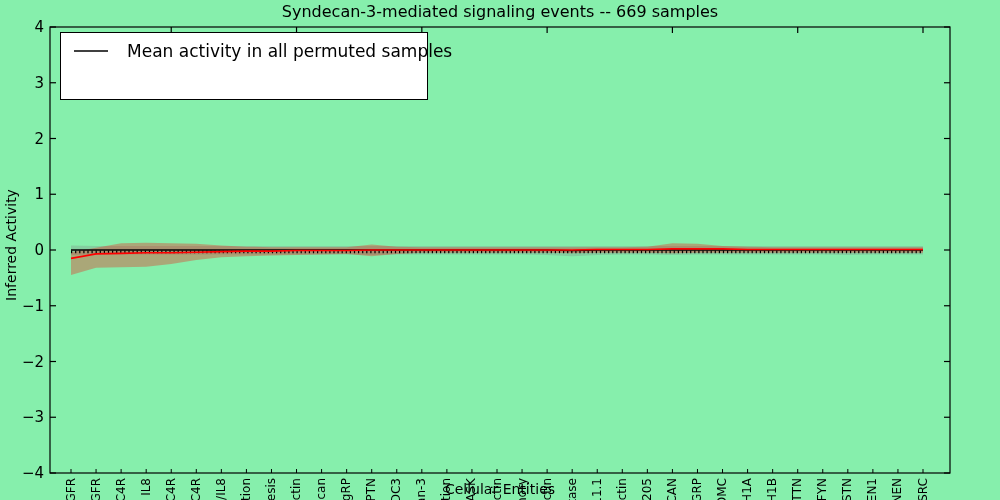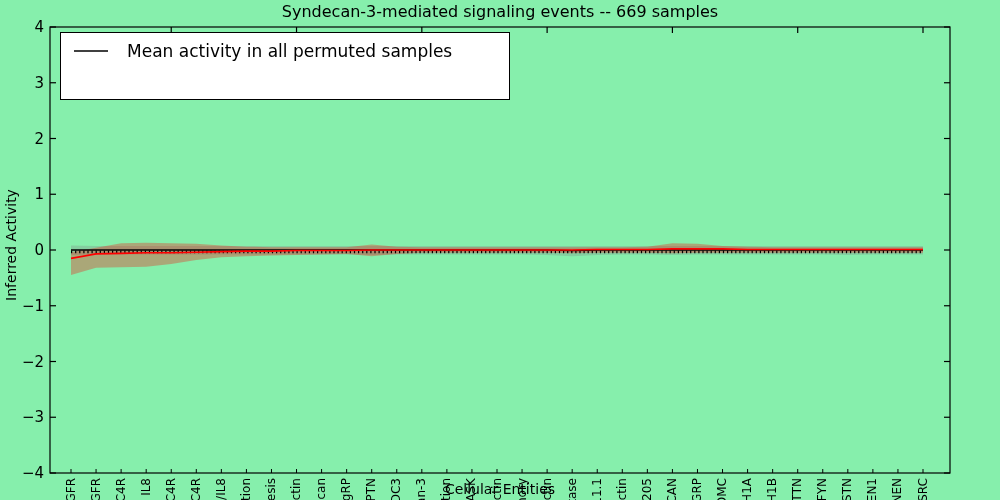--- a/index.html
+++ b/index.html
@@ -31,21 +31,21 @@
   .xlabel {
     position: absolute;
     left: 0; top: 481px;
     width: 1000px;
     text-align: center;
     font-size: 14px;
   }
   .legend {
     position: absolute;
     left: 60px; top: 32px;
-    width: 450px; height: 68px;
+    width: 368px; height: 68px;
     border: 1.6px solid #000000;
     background: #ffffff;
     box-sizing: border-box;
     padding-top: 2px;
   }
   .legend-row {
     display: flex;
     align-items: center;
     height: 31px;
   }

